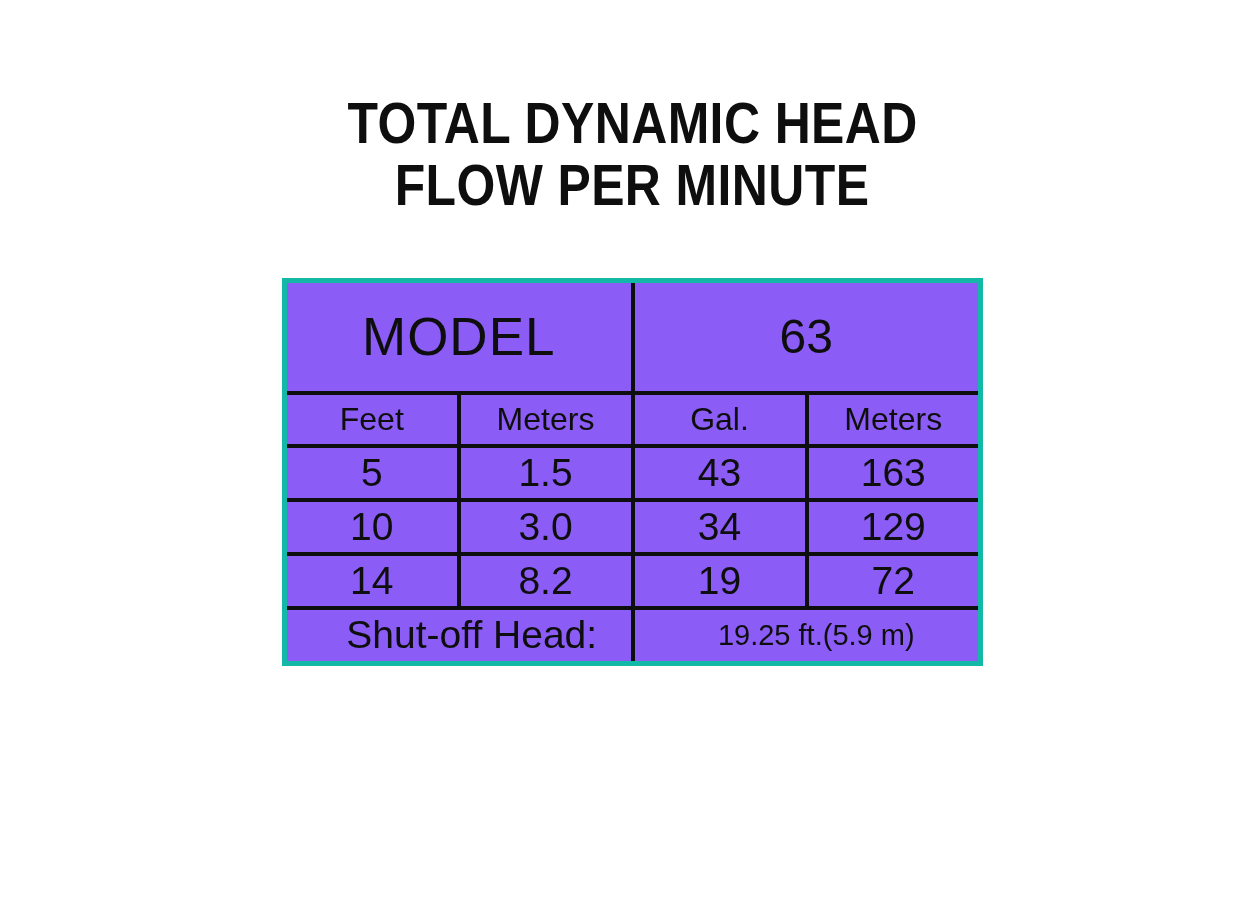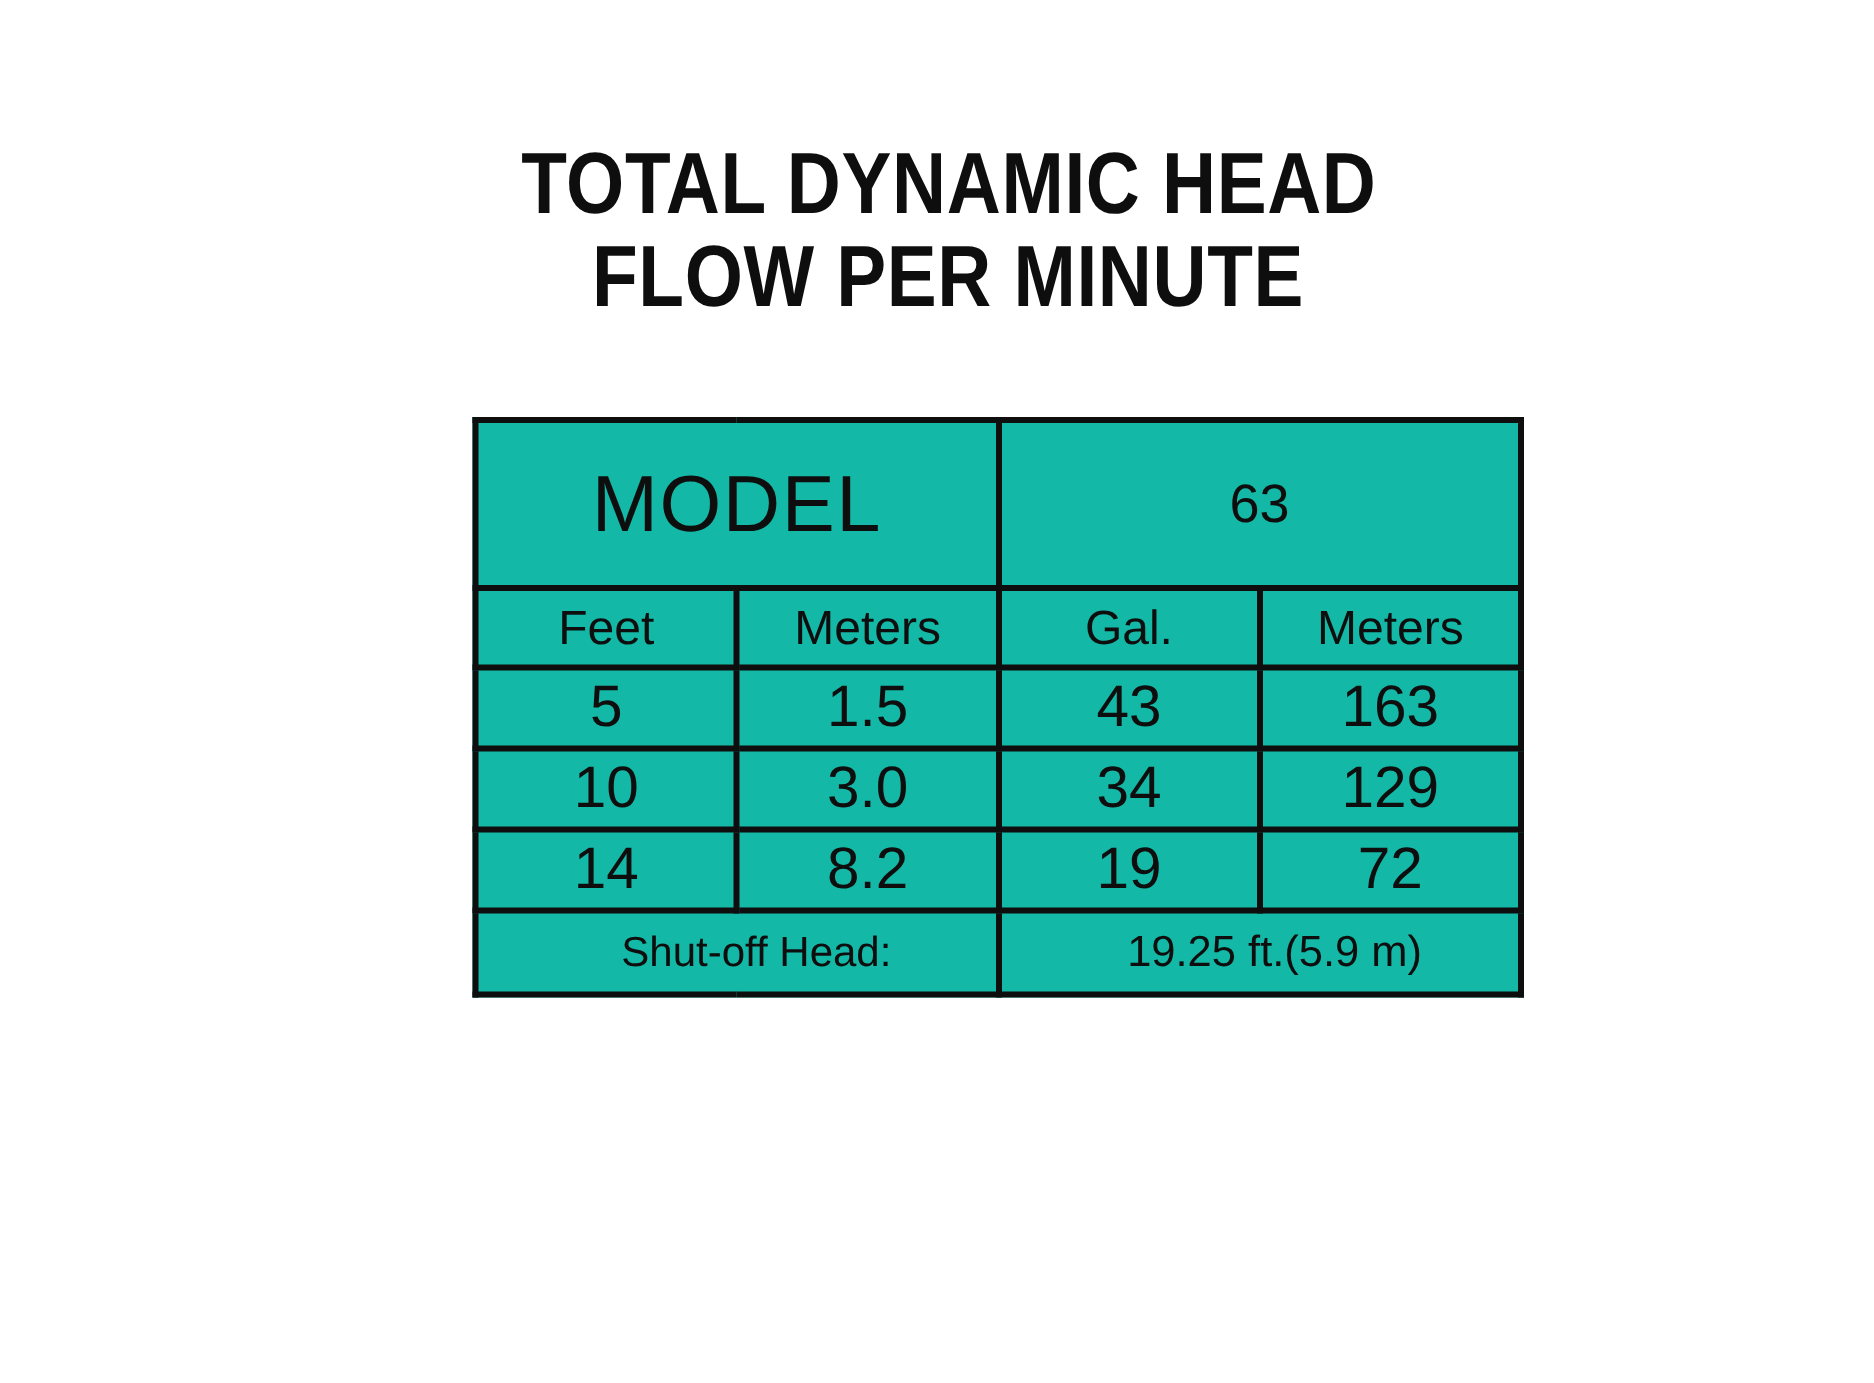--- a/index.html
+++ b/index.html
@@ -37,43 +37,42 @@
     letter-spacing: 0.5px;
   }
   
   table.spec-table {
     position: absolute;
     left: 282px;
     top: 278px;
     width: 701px;
     border-collapse: collapse;
     table-layout: fixed;
-    border: 2px solid #14b8a6;
-    background: #14b8a6;
-    margin-left: 33px;
+    border: 5px solid #14b8a6;
+    background: #8b5cf6;
   }
   table.spec-table td, table.spec-table th {
     border: 4px solid #0e0e0e;
     text-align: center;
     vertical-align: middle;
     font-weight: normal;
     color: #0e0e0e;
     padding: 0;
     overflow: hidden;
   }
   tr.row-model   { height: 112px; }
   tr.row-colhead { height: 53px; }
   tr.row-data    { height: 54px; }
   tr.row-shutoff { height: 56px; }
   .cell-model   { font-size: 53px; letter-spacing: 1px; }
-  .cell-modelval{ font-size: 36px; }
+  .cell-modelval{ font-size: 48px; }
   .cell-colhead { font-size: 32px; }
   .cell-data    { font-size: 39px; }
   .cell-shutoff-label {
-    font-size: 28px;
+    font-size: 39px;
     text-align: center;
     padding-left: 26px !important;
   }
   .cell-shutoff-value {
     font-size: 29px;
     text-align: center;
     padding-left: 20px !important;
   }
 </style>
 </head>

